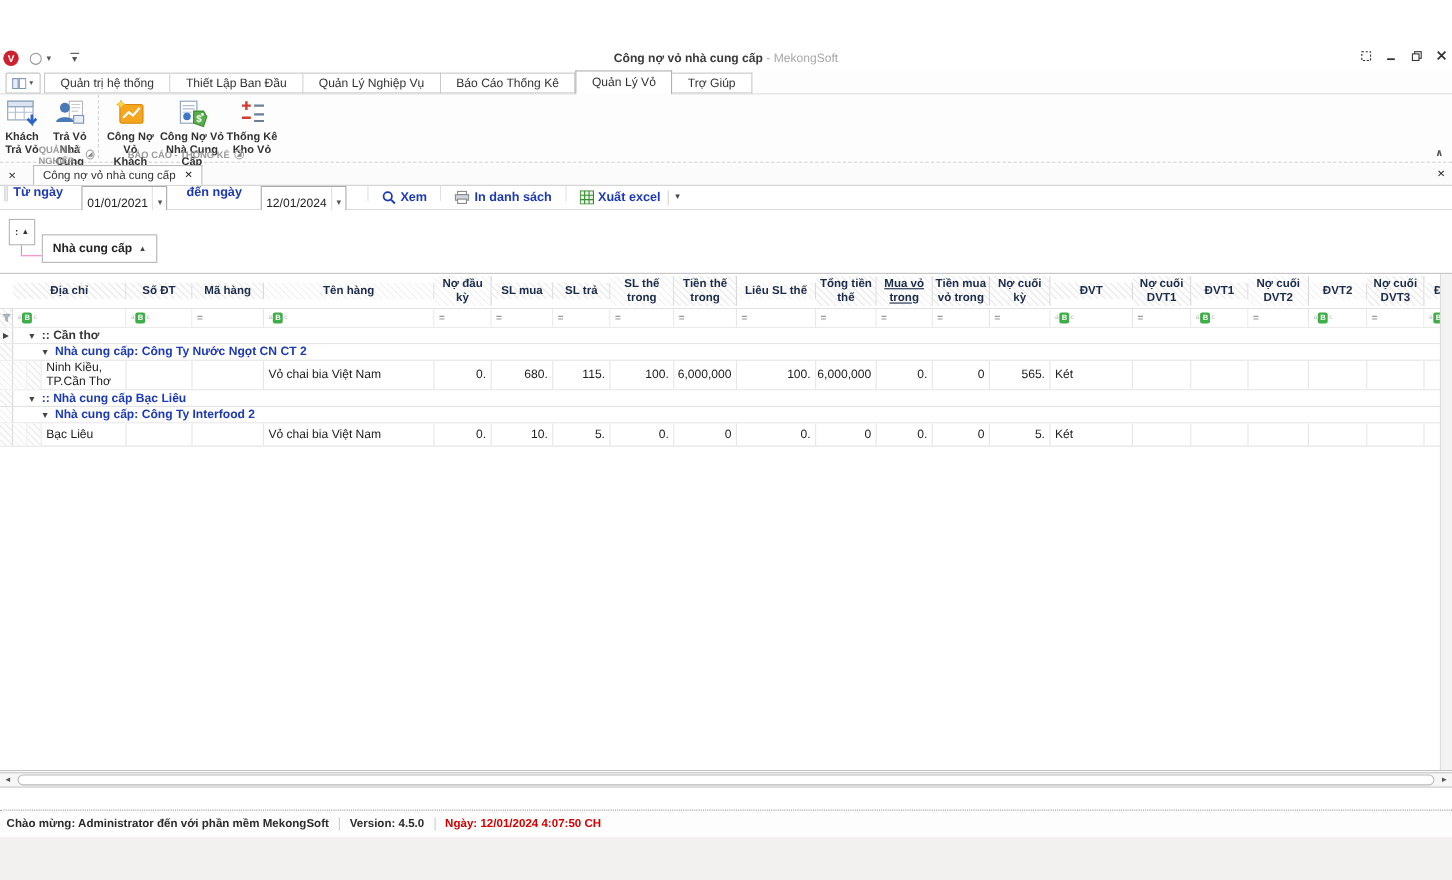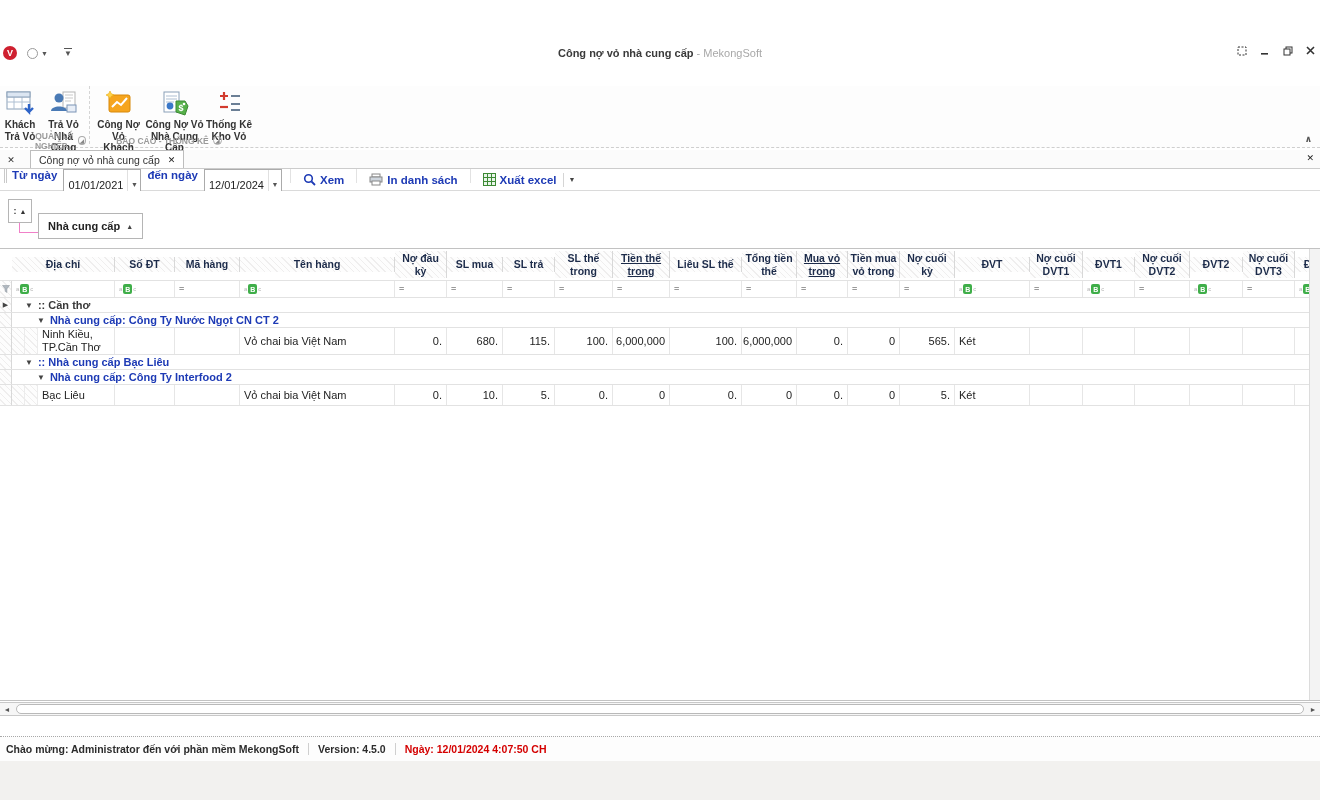--- a/index.html
+++ b/index.html
@@ -47,21 +47,21 @@
   .doctab{height:18px;background:#fff;border:1px solid #bdbdbd;border-bottom:none;display:flex;align-items:center;gap:8px;
           padding:0 8px;font-size:10.5px;color:#333;margin-left:8px;}
   .doctab .x{font-size:9px;font-weight:bold;color:#222;}
   .doctabbar-close-right{position:absolute;right:6px;top:3px;font-size:9px;font-weight:bold;color:#222;}
 
   
   .filterbar{position:absolute;left:0;top:169px;width:1320px;height:22px;background:#fff;border-bottom:1px solid #dadada;
              display:flex;font-size:11.5px;}
   .grip{width:3px;height:14px;border-left:1px solid #c9c9c9;border-right:1px solid #c9c9c9;margin:0 5px 0 4px;}
   .blue{color:#1d3ab5;font-weight:bold;}
-  .combo{height:31px;background:#fff;border:1px solid #ababab;display:flex;align-items:center;margin:0 6px;}
+  .combo{height:31px;background:#fff;border:1px solid #ababab;display:flex;align-items:center;margin:0 17px;}
   .combo .val{padding:0 4px;font-size:11px;color:#222;min-width:62px;}
   .combo .car{width:13px;height:100%;display:flex;align-items:center;justify-content:center;font-size:7px;color:#555;border-left:1px solid #e0e0e0;}
   .tool-btn{display:flex;align-items:center;gap:4px;margin:0 10px;cursor:default;}
   .tool-sep{width:1px;height:14px;background:#e2e2e2;margin:0 2px;}
   .tool-dd{font-size:7px;color:#444;margin-left:2px;padding-left:5px;border-left:1px solid #d5d5d5;height:14px;display:flex;align-items:center;}
 
   
   .grouparea{position:absolute;left:0;top:191px;width:1320px;height:57px;background:#fff;}
   .opt-box{position:absolute;left:8px;top:8px;width:24px;height:24px;border:1px solid #b5b5b5;background:#fff;
            display:flex;align-items:center;justify-content:center;gap:3px;font-size:9px;font-weight:bold;color:#333;}
@@ -137,20 +137,37 @@
           </svg>
       </span>
       <span class="win-btn">
         <svg width="9" height="9">
             <path d="M1 1 L8 8 M8 1 L1 8" stroke="#333" stroke-width="1.6"></path>
           </svg>
       </span>
     </div>
   </div>
 
+  <div class="ribbon-tabs">
+    <div class="mini-tab">
+      <svg width="13" height="10">
+          <rect x="0.5" y="0.5" width="5" height="9" fill="#e8eef7" stroke="#7b93b5"></rect>
+          <rect x="6.5" y="0.5" width="6" height="9" fill="#fff" stroke="#7b93b5"></rect>
+        </svg>
+      <span style="font-size:6px;color:#555;">▼</span>
+    </div>
+    <div id="rtabs" style="display:flex;align-items:flex-end;margin-left:3px;">
+        <div class="rtab">Quản trị hệ thống</div>
+        <div class="rtab">Thiết Lập Ban Đầu</div>
+        <div class="rtab">Quản Lý Nghiệp Vụ</div>
+        <div class="rtab">Báo Cáo Thống Kê</div>
+        <div class="rtab active">Quản Lý Vỏ</div>
+        <div class="rtab">Trợ Giúp</div>
+      </div>
+  </div>
 
   <div class="ribbon-body">
     <div class="rb-groups">
       <div class="rb-btn" style="width:40px">
         <span class="ic">
           <svg width="30" height="28">
               <rect x="2" y="3" width="23" height="17" fill="#fff" stroke="#8aa0b8"></rect>
               <path d="M2 8 h23 M2 13 h23 M9 3 v17 M17 3 v17" stroke="#aebfd2" stroke-width="1"></path>
               <rect x="2" y="3" width="23" height="5" fill="#dce6f2" stroke="#8aa0b8"></rect>
               <path d="M24 15 v8 l-4 -4 M24 23 l4 -4" fill="none" stroke="#2e64c8" stroke-width="2.4"></path>
@@ -291,21 +308,21 @@
         <div class="grow" style="height: 32px; align-items: center;">
           <div class="indcell hatch"></div>
           <div class="hcell hatch" style="width: 103px; flex: 0 0 103px;">Địa chỉ</div>
           <div class="hcell hatch" style="width: 60px; flex: 0 0 60px;">Số ĐT</div>
           <div class="hcell hatch" style="width: 65px; flex: 0 0 65px;">Mã hàng</div>
           <div class="hcell hatch" style="width: 155px; flex: 0 0 155px;">Tên hàng</div>
           <div class="hcell hatch" style="width: 52px; flex: 0 0 52px;">Nợ đầu kỳ</div>
           <div class="hcell hatch" style="width: 56px; flex: 0 0 56px;">SL mua</div>
           <div class="hcell hatch" style="width: 52px; flex: 0 0 52px;">SL trả</div>
           <div class="hcell hatch" style="width: 58px; flex: 0 0 58px;">SL thế trong</div>
-          <div class="hcell hatch" style="width: 57px; flex: 0 0 57px; text-decoration: underline;">Tiền thế trong</div>
+          <div class="hcell hatch" style="width: 57px; flex: 0 0 57px;">Tiền thế trong</div>
           <div class="hcell hatch" style="width: 72px; flex: 0 0 72px;">Liêu SL thế</div>
           <div class="hcell hatch" style="width: 55px; flex: 0 0 55px;">Tổng tiền thế</div>
           <div class="hcell hatch" style="width: 51px; flex: 0 0 51px; text-decoration: underline;">Mua vỏ trong</div>
           <div class="hcell hatch" style="width: 52px; flex: 0 0 52px;">Tiền mua vỏ trong</div>
           <div class="hcell hatch" style="width: 55px; flex: 0 0 55px;">Nợ cuối kỳ</div>
           <div class="hcell hatch" style="width: 75px; flex: 0 0 75px;">ĐVT</div>
           <div class="hcell hatch" style="width: 53px; flex: 0 0 53px;">Nợ cuối DVT1</div>
           <div class="hcell hatch" style="width: 52px; flex: 0 0 52px;">ĐVT1</div>
           <div class="hcell hatch" style="width: 55px; flex: 0 0 55px;">Nợ cuối DVT2</div>
           <div class="hcell hatch" style="width: 53px; flex: 0 0 53px;">ĐVT2</div>

